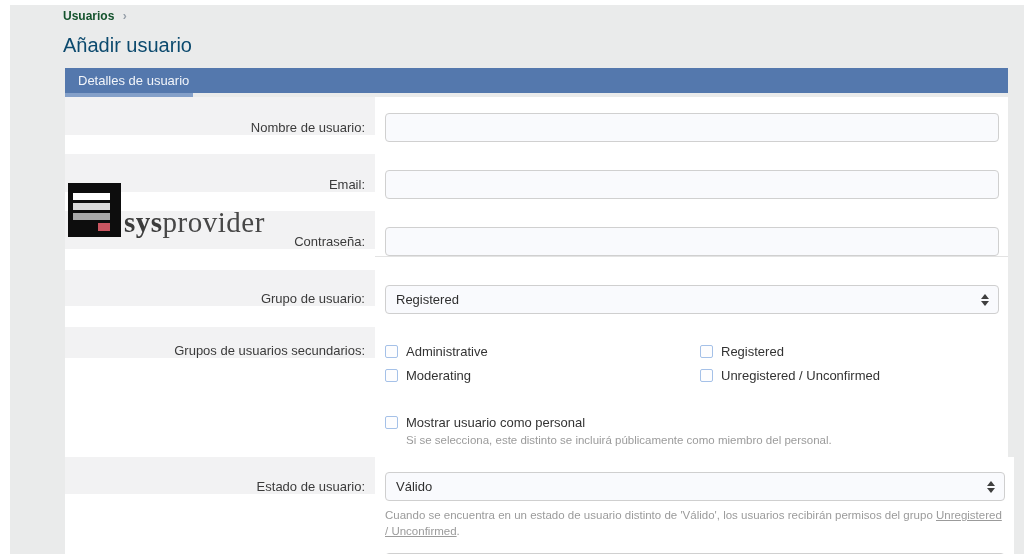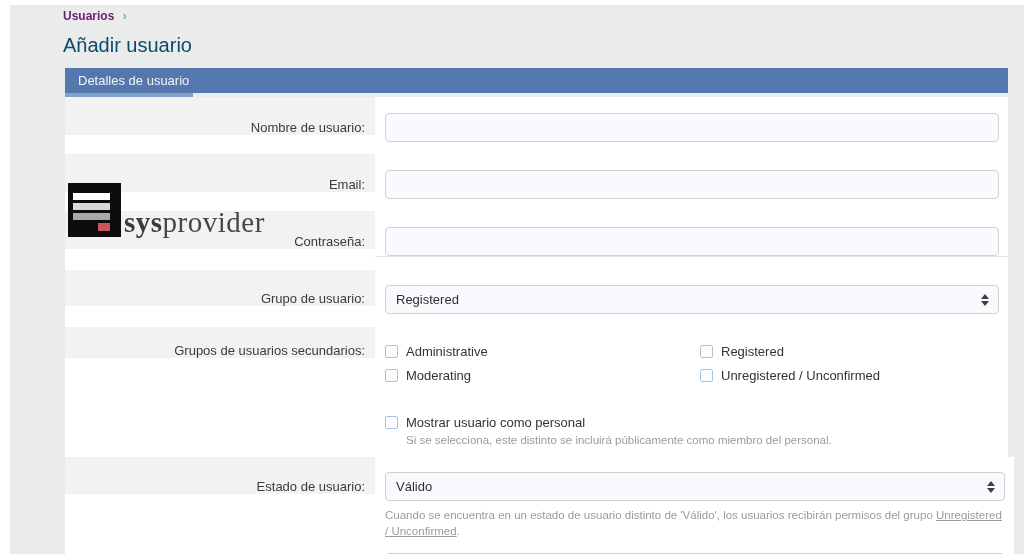--- a/index.html
+++ b/index.html
@@ -10,21 +10,21 @@
   }
   .panel{
     position:absolute;left:10px;top:5px;right:0;bottom:-60px;
     background:#eaebeb;
   }
   
   .breadcrumb{
     margin:4px 0 0 53px;height:16px;
     font-size:12px;font-weight:bold;color:#64748b;
   }
-  .breadcrumb a{color:#701a75;text-decoration:none;cursor:pointer;}
+  .breadcrumb a{color:#14532d;text-decoration:none;cursor:pointer;}
   .breadcrumb .chev{color:#97a0aa;margin-left:5px;font-weight:bold;}
   
   .page-title{
     margin:7px 0 0 53px;
     font-size:20px;font-weight:400;color:#0c4a6e;line-height:26px;
   }
   
   .formwrap{
     position:absolute;left:55px;top:63px;width:943px;
   }

